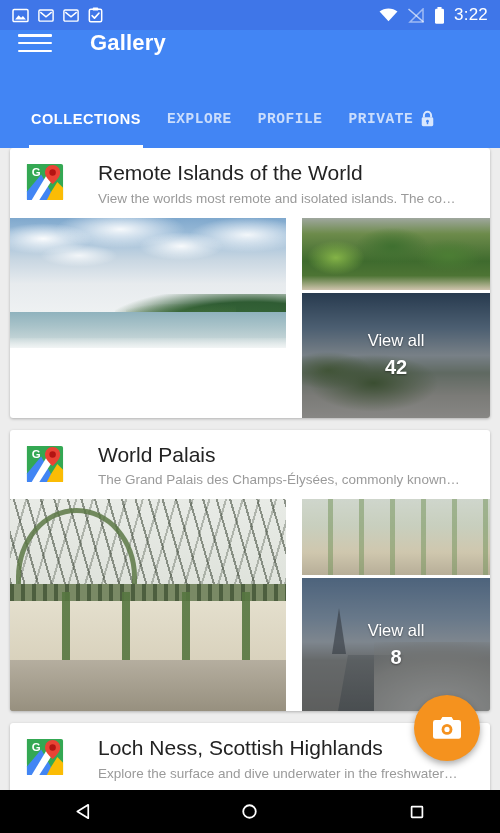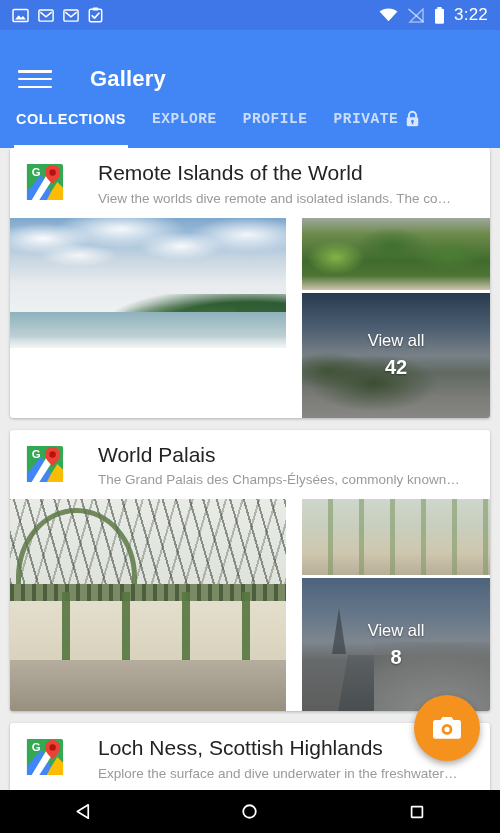--- a/index.html
+++ b/index.html
@@ -16,28 +16,28 @@
     height: 30px; background: #3f76e8; display: flex; align-items: center;
     padding: 0 12px; color: #ffffff;
   }
   .status-left { display: flex; align-items: center; gap: 9px; }
   .status-right { margin-left: auto; display: flex; align-items: center; gap: 9px; }
   .status-time { font-size: 17px; font-weight: 400; letter-spacing: .2px; color:#fff; }
   .sicon { display:block; }
 
   
   .app-bar { background: #4285f4; height: 118px; position: relative; }
-  .app-bar-top { height: 62px; display: flex; align-items: flex-end; padding: 0 0 0 18px; }
+  .app-bar-top { height: 62px; display: flex; align-items: flex-start; padding: 0 0 0 18px; }
   .hamburger { width: 34px; height: 26px; display: flex; flex-direction: column;
                justify-content: space-between; padding: 4px 0; cursor: pointer; }
   .hamburger span { display:block; height: 2.5px; background: #fff; border-radius: 1px; width: 100%; }
   .app-title { color: #fff; font-size: 22px; font-weight: bold; margin-left: 38px; letter-spacing: .2px; }
 
   
-  .tabs { display: flex; align-items: flex-end; height: 56px; padding: 0 16px; position: relative; }
+  .tabs { display: flex; align-items: flex-end; height: 56px; padding: 0 31px; position: relative; }
   .tab { position: relative; height: 56px; display:flex; align-items:center; gap:6px; cursor: pointer; }
   .tab + .tab { margin-left: 26px; font-family: Liberation Mono, monospace; }
   .tab-label { font-size: 14.5px; font-weight: bold; letter-spacing: .55px;
                color: rgba(255,255,255,0.72); padding-bottom: 2px; }
   .tab.active .tab-label { color: #ffffff; }
   .tab.active::after {
     content:''; position:absolute; left: -2px; right: -2px; bottom: 0; height: 3px; background:#fff;
   }
   .lock-icon { width: 17px; height: 18px; position: relative; top: -1px; }
 
@@ -253,21 +253,21 @@
             <path d="M6 39 L24 9 L30 14 L14 39 Z" fill="#ffffff"></path>
             <path d="M26 31 L33 20 L39 26 L39 39 L22 39 Z" fill="#fbbc05"></path>
             <path d="M1 1 L1 27 L17 7 L13 1 Z" fill="#34a853"></path>
             <text x="6" y="14" font-family="Liberation Sans, sans-serif" font-size="12" font-weight="bold" fill="#ffffff">G</text>
             <path d="M28 2 C32.4 2 36 5.6 36 10 C36 16 28 22 28 22 C28 22 20 16 20 10 C20 5.6 23.6 2 28 2 Z" fill="#ea4335"></path>
             <circle cx="28" cy="10" r="3.4" fill="#b31412"></circle>
           </svg>
         </div>
         <div class="card-text">
           <div class="card-title">Remote Islands of the World</div>
-          <div class="card-sub">View the worlds dive remote and isolated islands. The co…</div>
+          <div class="card-sub">View the worlds most remote and isolated islands. The co…</div>
         </div>
       </div>
 
       <div class="photo-grid" style="height:200px;">
         <div class="photo-main">
           <div class="scene">
             <div class="sc-beach-sky"></div>
               <div class="sc-beach-clouds"></div>
             <div class="sc-beach-hill"></div>
               <div class="sc-beach-hill2"></div>

